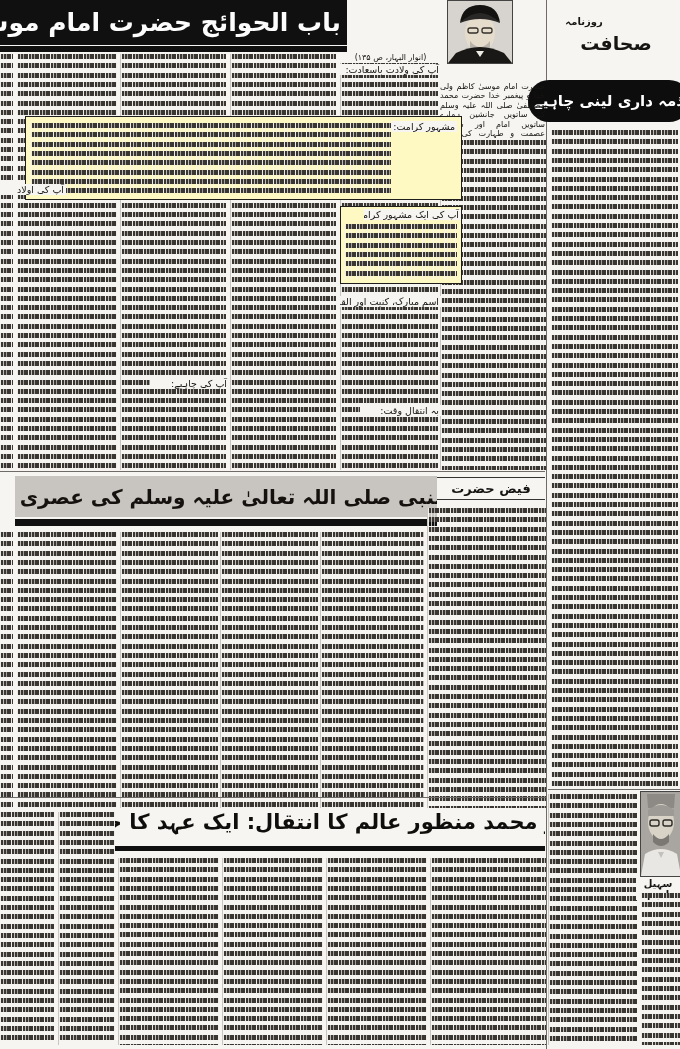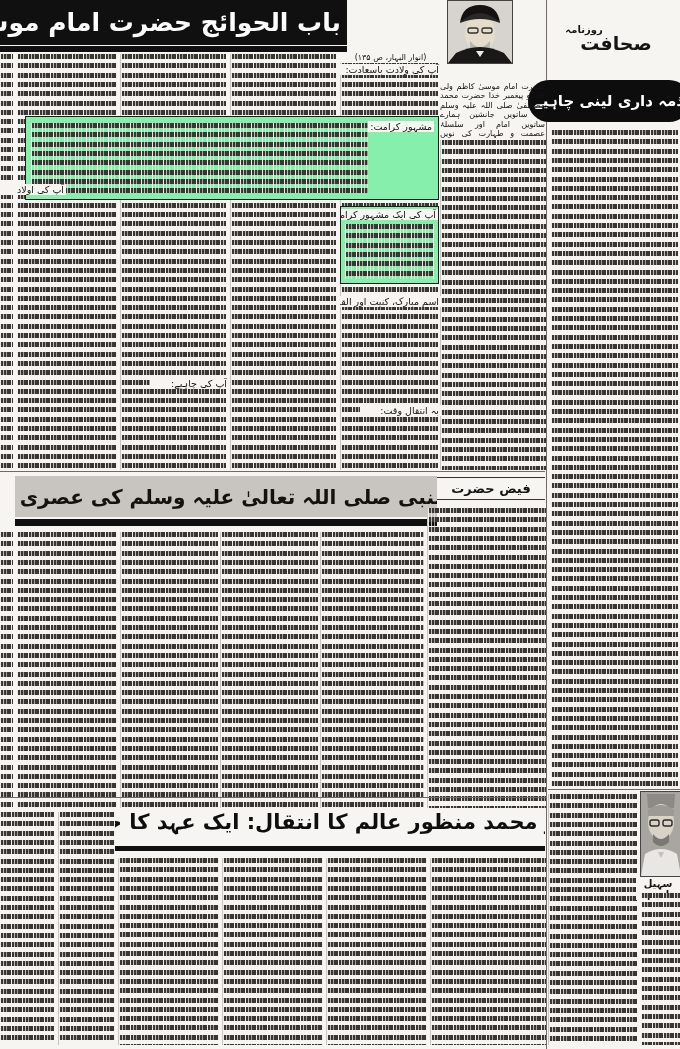--- a/index.html
+++ b/index.html
@@ -19,21 +19,21 @@
   }
   .colrule{border-left:1px solid #c9c6c0;}
   .subhead{
     font-size:9.5px;font-weight:normal;line-height:11px;background:#f6f5f1;
     padding:0 2px;text-align:right;white-space:nowrap;overflow:hidden;
   }
   .band{background:#101010;color:#fdfdfd;overflow:hidden;}
   .band-text{font-size:25px;font-weight:bold;line-height:45px;white-space:nowrap;padding-right:6px;}
   .thickrule{background:#101010;}
   .byline{font-weight:bold;text-align:center;background:#f6f5f1;}
-  .boxed{border:1.5px solid #201e1c;background:#86efac;}
+  .boxed{border:1.5px solid #201e1c;background:#fef9c3;padding-left:23px;}
   .lead-text{font-size:8px;line-height:9.4px;text-align:justify;overflow:hidden;}
   .pill{
     background:#0d0d0d;color:#ffffff;border-radius:22px;
     display:flex;align-items:center;justify-content:center;
     font-size:15px;font-weight:bold;
   }
   .gray-head{
     background:#c8c5c0;color:#14110e;display:flex;align-items:center;justify-content:center;
     font-size:20px;font-weight:bold;white-space:nowrap;overflow:hidden;
   }
@@ -47,21 +47,21 @@
   .masthead-big{font-size:19px;font-weight:bold;text-align:center;letter-spacing:1px;}
   .photo-frame{border:1px solid #444;background:#cfccc7;overflow:hidden;}
 </style>
 </head>
 <body>
 
 <div id="page">
 
   <div class="abs thinrule" style="left:546px;top:0;width:1px;height:1049px;"></div>
 
-  <div class="abs masthead-small" style="left:548px;top:24px;width:72px;">روزنامہ</div>
+  <div class="abs masthead-small" style="left:548px;top:16px;width:72px;">روزنامہ</div>
   <div class="abs masthead-big" style="left:566px;top:32px;width:100px;">صحافت</div>
 
   <div class="abs pill" style="left:528px;top:80px;width:162px;height:42px;">
     <span>ذمہ داری لینی چاہیے</span>
   </div>
 
   <div class="abs stripes" style="left:551px;top:130px;width:127px;height:656px;"></div>
   <div class="abs thinrule" style="left:548px;top:789px;width:132px;height:1px;"></div>
 
   <div class="abs stripes colrule" style="left:548px;top:794px;width:88px;height:251px;"></div>

